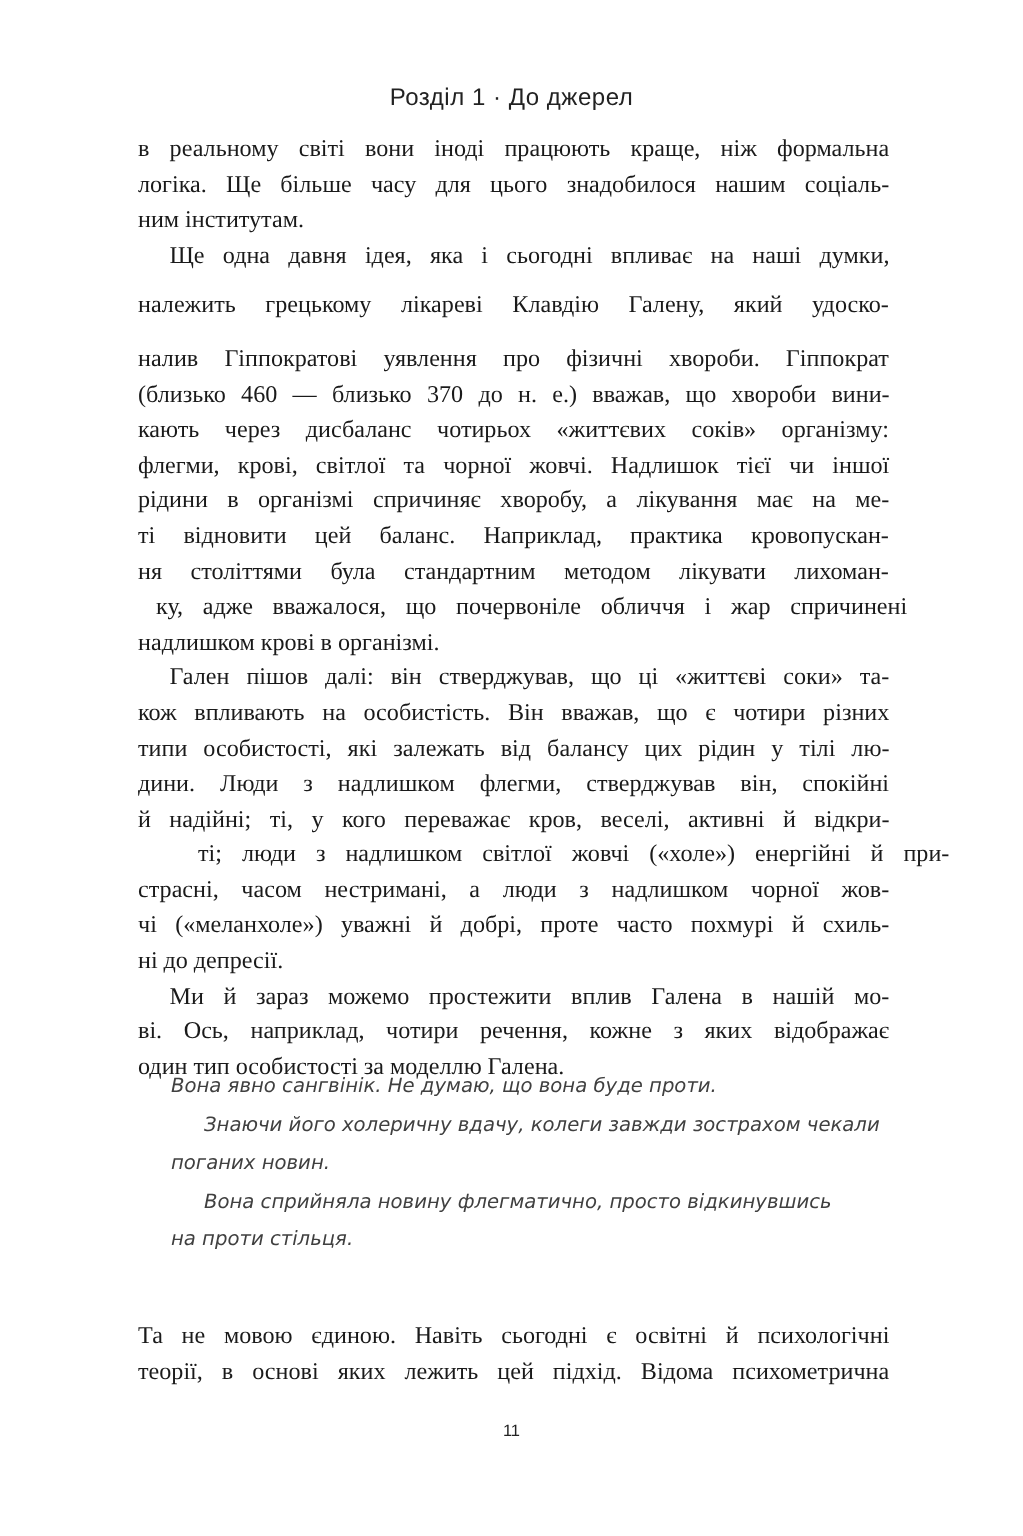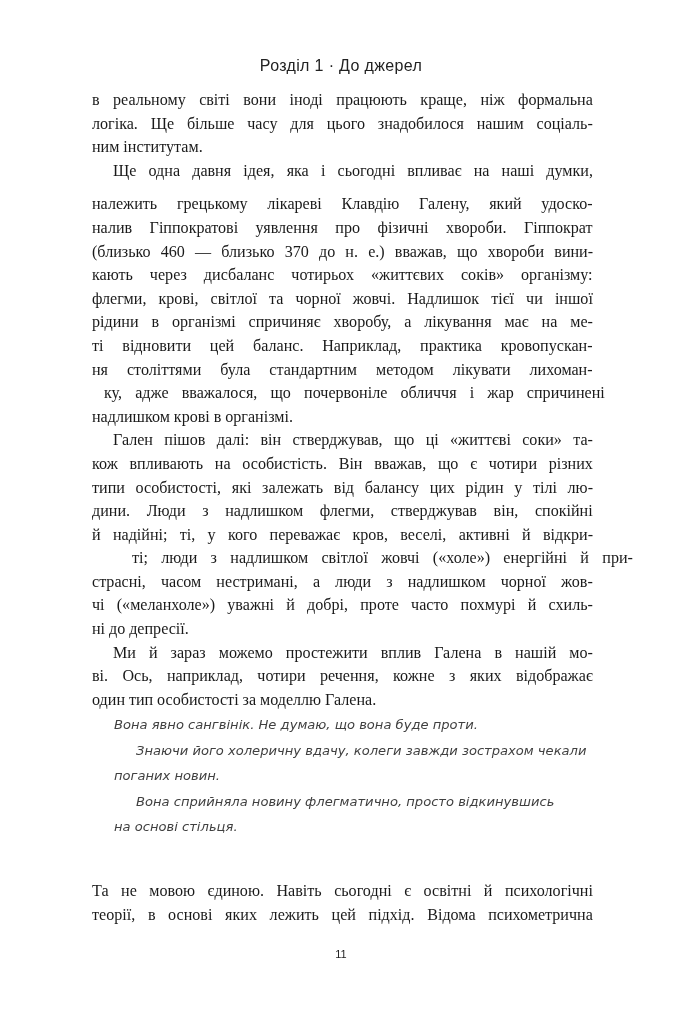--- a/index.html
+++ b/index.html
@@ -142,21 +142,21 @@
     </div>
 
     <div class="para">
       <div class="jline first-indent">
         <span style="word-spacing: 8.11719px;">Ще одна давня ідея, яка і сьогодні впливає на наші думки,</span>
       </div>
       <div class="jline">
         <span style="word-spacing: 15.6979px; margin-top: 10px;">належить грецькому лікареві Клавдію Галену, який удоско-</span>
       </div>
       <div class="jline">
-        <span style="word-spacing: 13.4271px;">налив Гіппократові уявлення про фізичні хвороби. Гіппократ</span>
+        <span style="word-spacing: 13.4271px; margin-top: 12px;">налив Гіппократові уявлення про фізичні хвороби. Гіппократ</span>
       </div>
       <div class="jline">
         <span style="word-spacing: 6.14773px;">(близько 460 — близько 370 до н. е.) вважав, що хвороби вини-</span>
       </div>
       <div class="jline">
         <span style="word-spacing: 12.9479px;">кають через дисбаланс чотирьох «життєвих соків» організму:</span>
       </div>
       <div class="jline">
         <span style="word-spacing: 8.0434px;">флегми, крові, світлої та чорної жовчі. Надлишок тієї чи іншої</span>
       </div>
@@ -219,21 +219,21 @@
       </div>
     </div>
 
   </div>
 
   <div class="quote-block">
     <div class="quote-line">Вона явно сангвінік. Не думаю, що вона буде проти.</div>
     <div class="quote-line hang">Знаючи його холеричну вдачу, колеги завжди зострахом чекали</div>
     <div class="quote-line">поганих новин.</div>
     <div class="quote-line hang">Вона сприйняла новину флегматично, просто відкинувшись</div>
-    <div class="quote-line">на основі стільця.</div>
+    <div class="quote-line">на проти стільця.</div>
   </div>
 
   <div class="closing">
     <div class="para">
       <div class="jline">
         <span style="word-spacing: 8.45486px;">Та не мовою єдиною. Навіть сьогодні є освітні й психологічні</span>
       </div>
       <div class="jline">
         <span style="word-spacing: 8.61914px;">теорії, в основі яких лежить цей підхід. Відома психометрична</span>
       </div>

